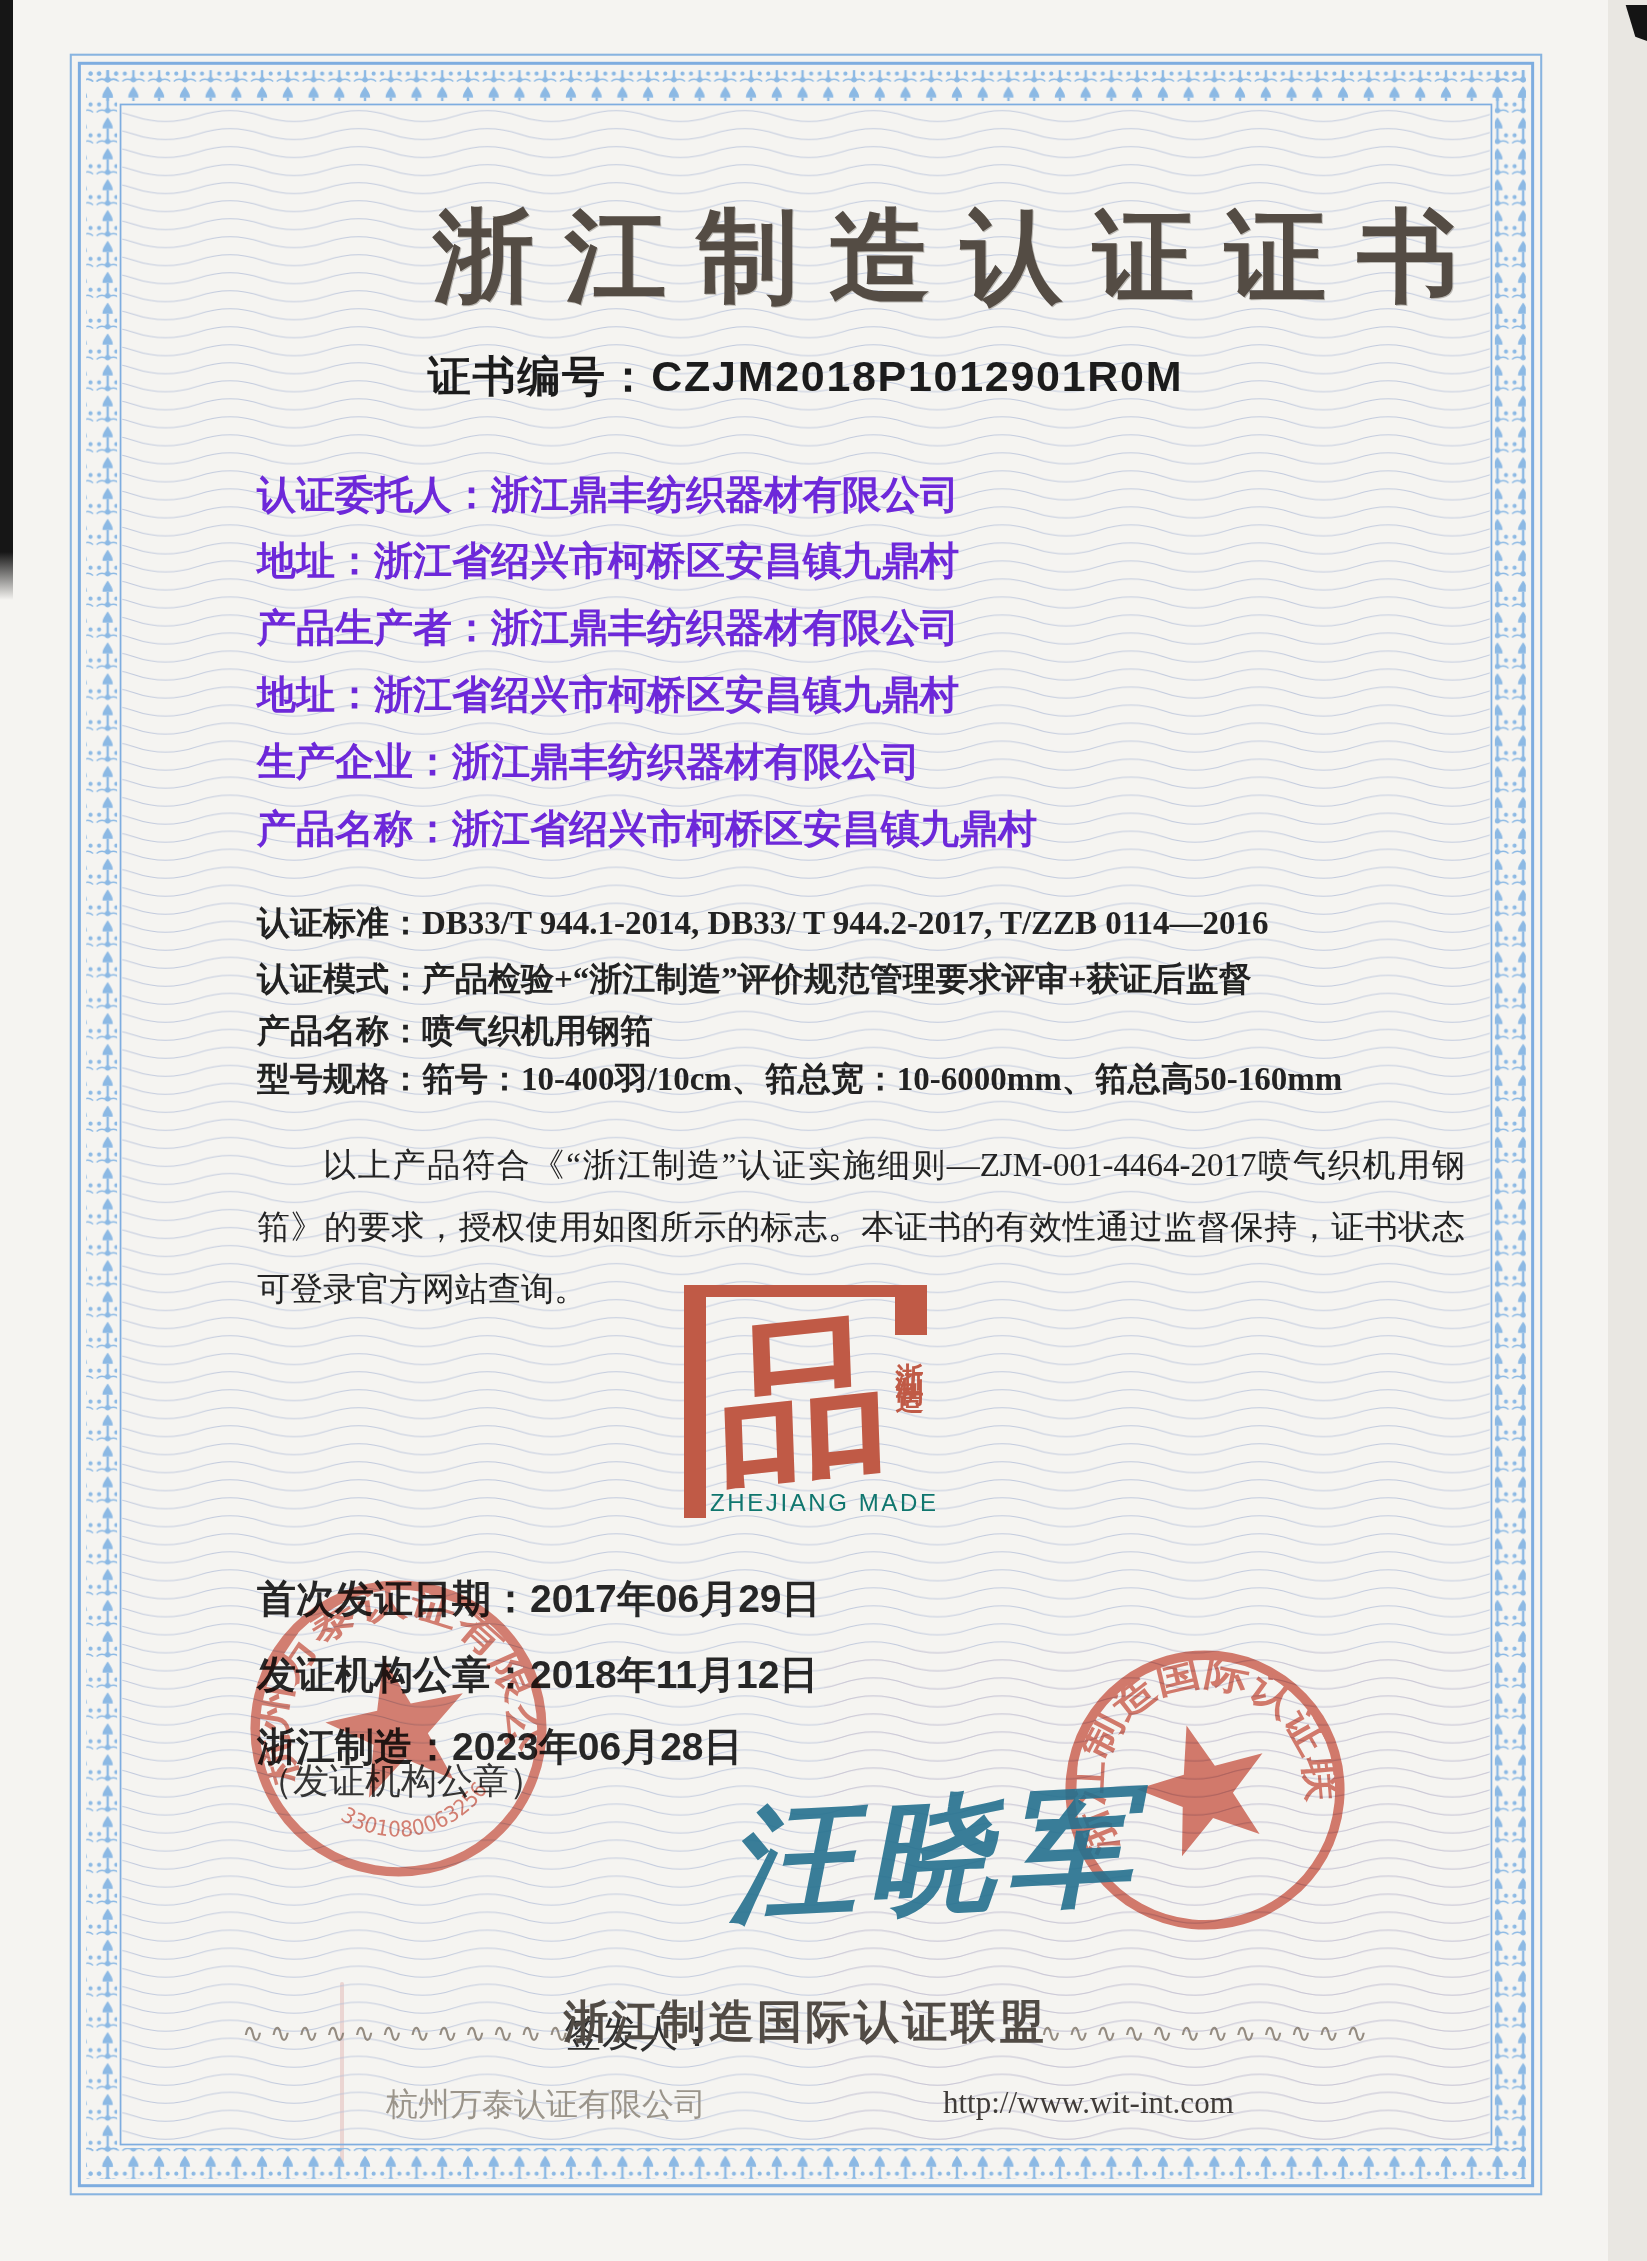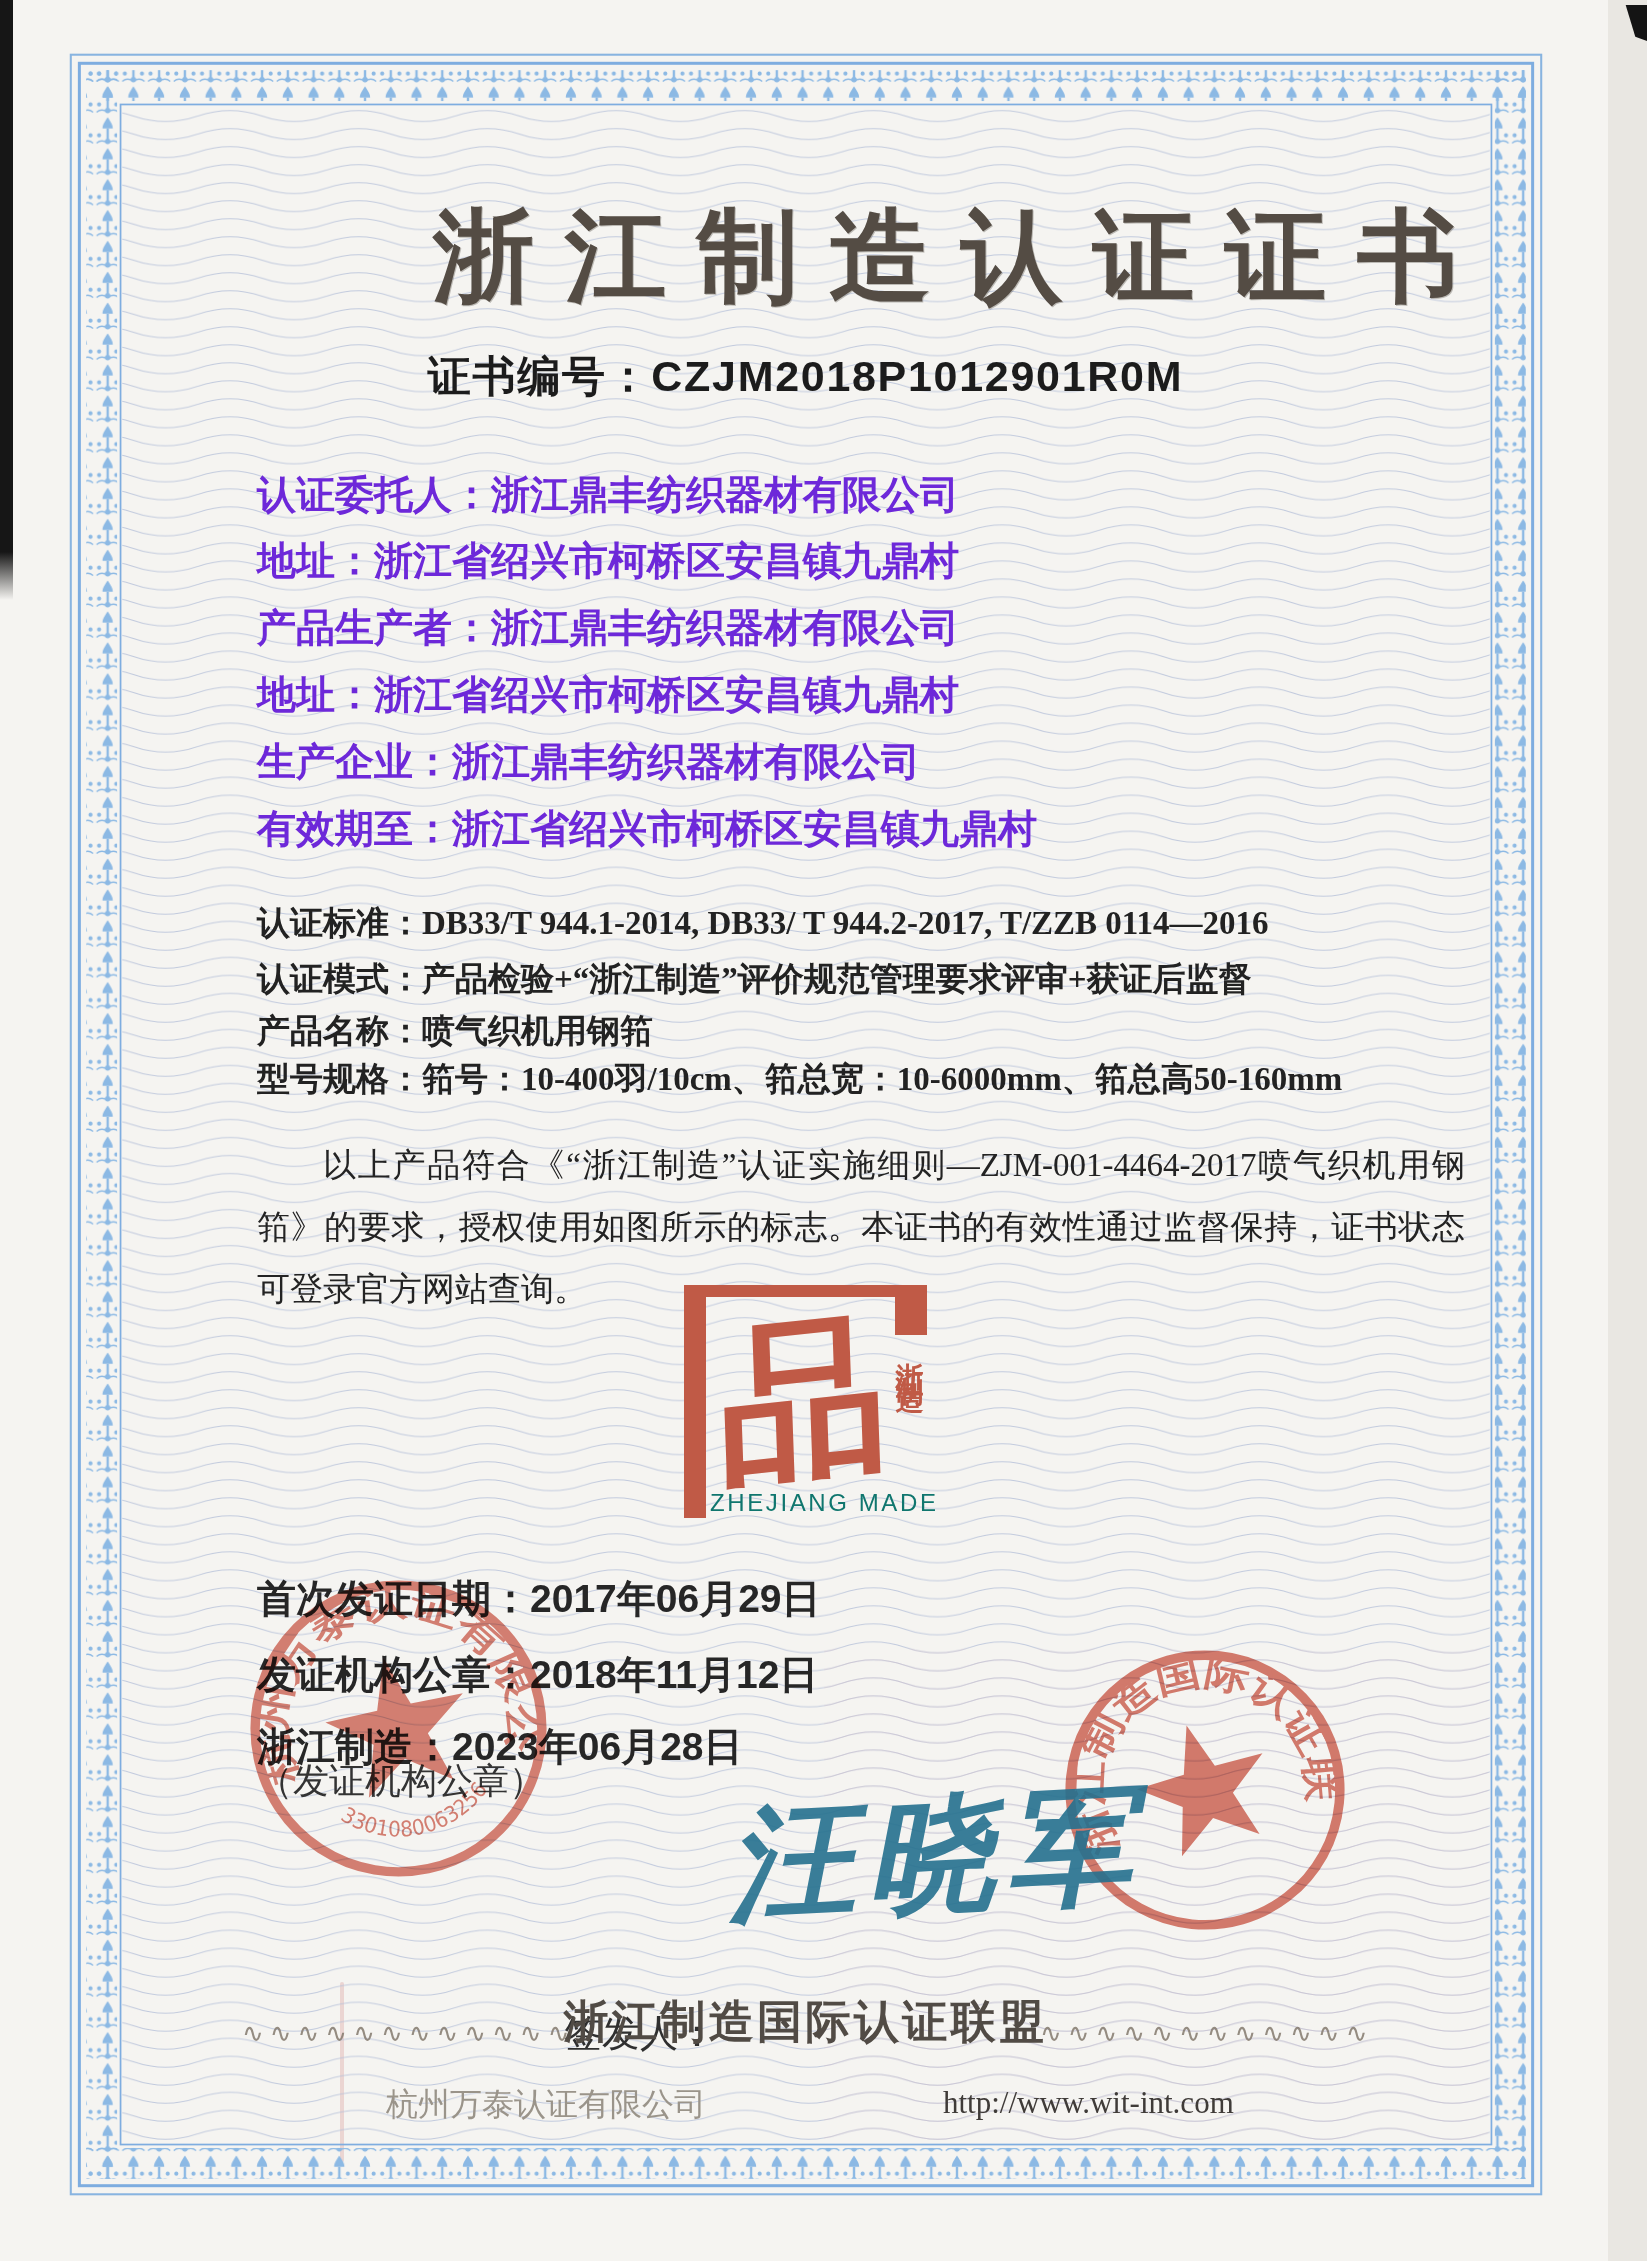--- a/index.html
+++ b/index.html
@@ -99,21 +99,21 @@
 </svg>
 
 <div class="line title">浙江制造认证证书</div>
 <div class="line certno">证书编号：CZJM2018P1012901R0M</div>
 
 <div class="line info" style="top:468px">认证委托人：浙江鼎丰纺织器材有限公司</div>
 <div class="line info" style="top:534px">地址：浙江省绍兴市柯桥区安昌镇九鼎村</div>
 <div class="line info" style="top:601px">产品生产者：浙江鼎丰纺织器材有限公司</div>
 <div class="line info" style="top:668px">地址：浙江省绍兴市柯桥区安昌镇九鼎村</div>
 <div class="line info" style="top:735px">生产企业：浙江鼎丰纺织器材有限公司</div>
-<div class="line info" style="top:802px">有效期至：浙江省绍兴市柯桥区安昌镇九鼎村</div>
+<div class="line info" style="top:802px">产品名称：浙江省绍兴市柯桥区安昌镇九鼎村</div>
 
 <div class="line std" style="top:901px">认证标准：DB33/T 944.1-2014, DB33/ T 944.2-2017, T/ZZB 0114—2016</div>
 <div class="line std" style="top:957px">认证模式：产品检验+“浙江制造”评价规范管理要求评审+获证后监督</div>
 <div class="line std" style="top:1009px">产品名称：喷气织机用钢筘</div>
 <div class="line std" style="top:1057px">型号规格：筘号：10-400羽/10cm、筘总宽：10-6000mm、筘总高50-160mm</div>
 
 <div class="abs para">以上产品符合《“浙江制造”认证实施细则—ZJM-001-4464-2017喷气织机用钢筘》的要求，授权使用如图所示的标志。本证书的有效性通过监督保持，证书状态可登录官方网站查询。</div>
 
 <div id="logo" class="abs">
   <div class="bar-top"></div>

